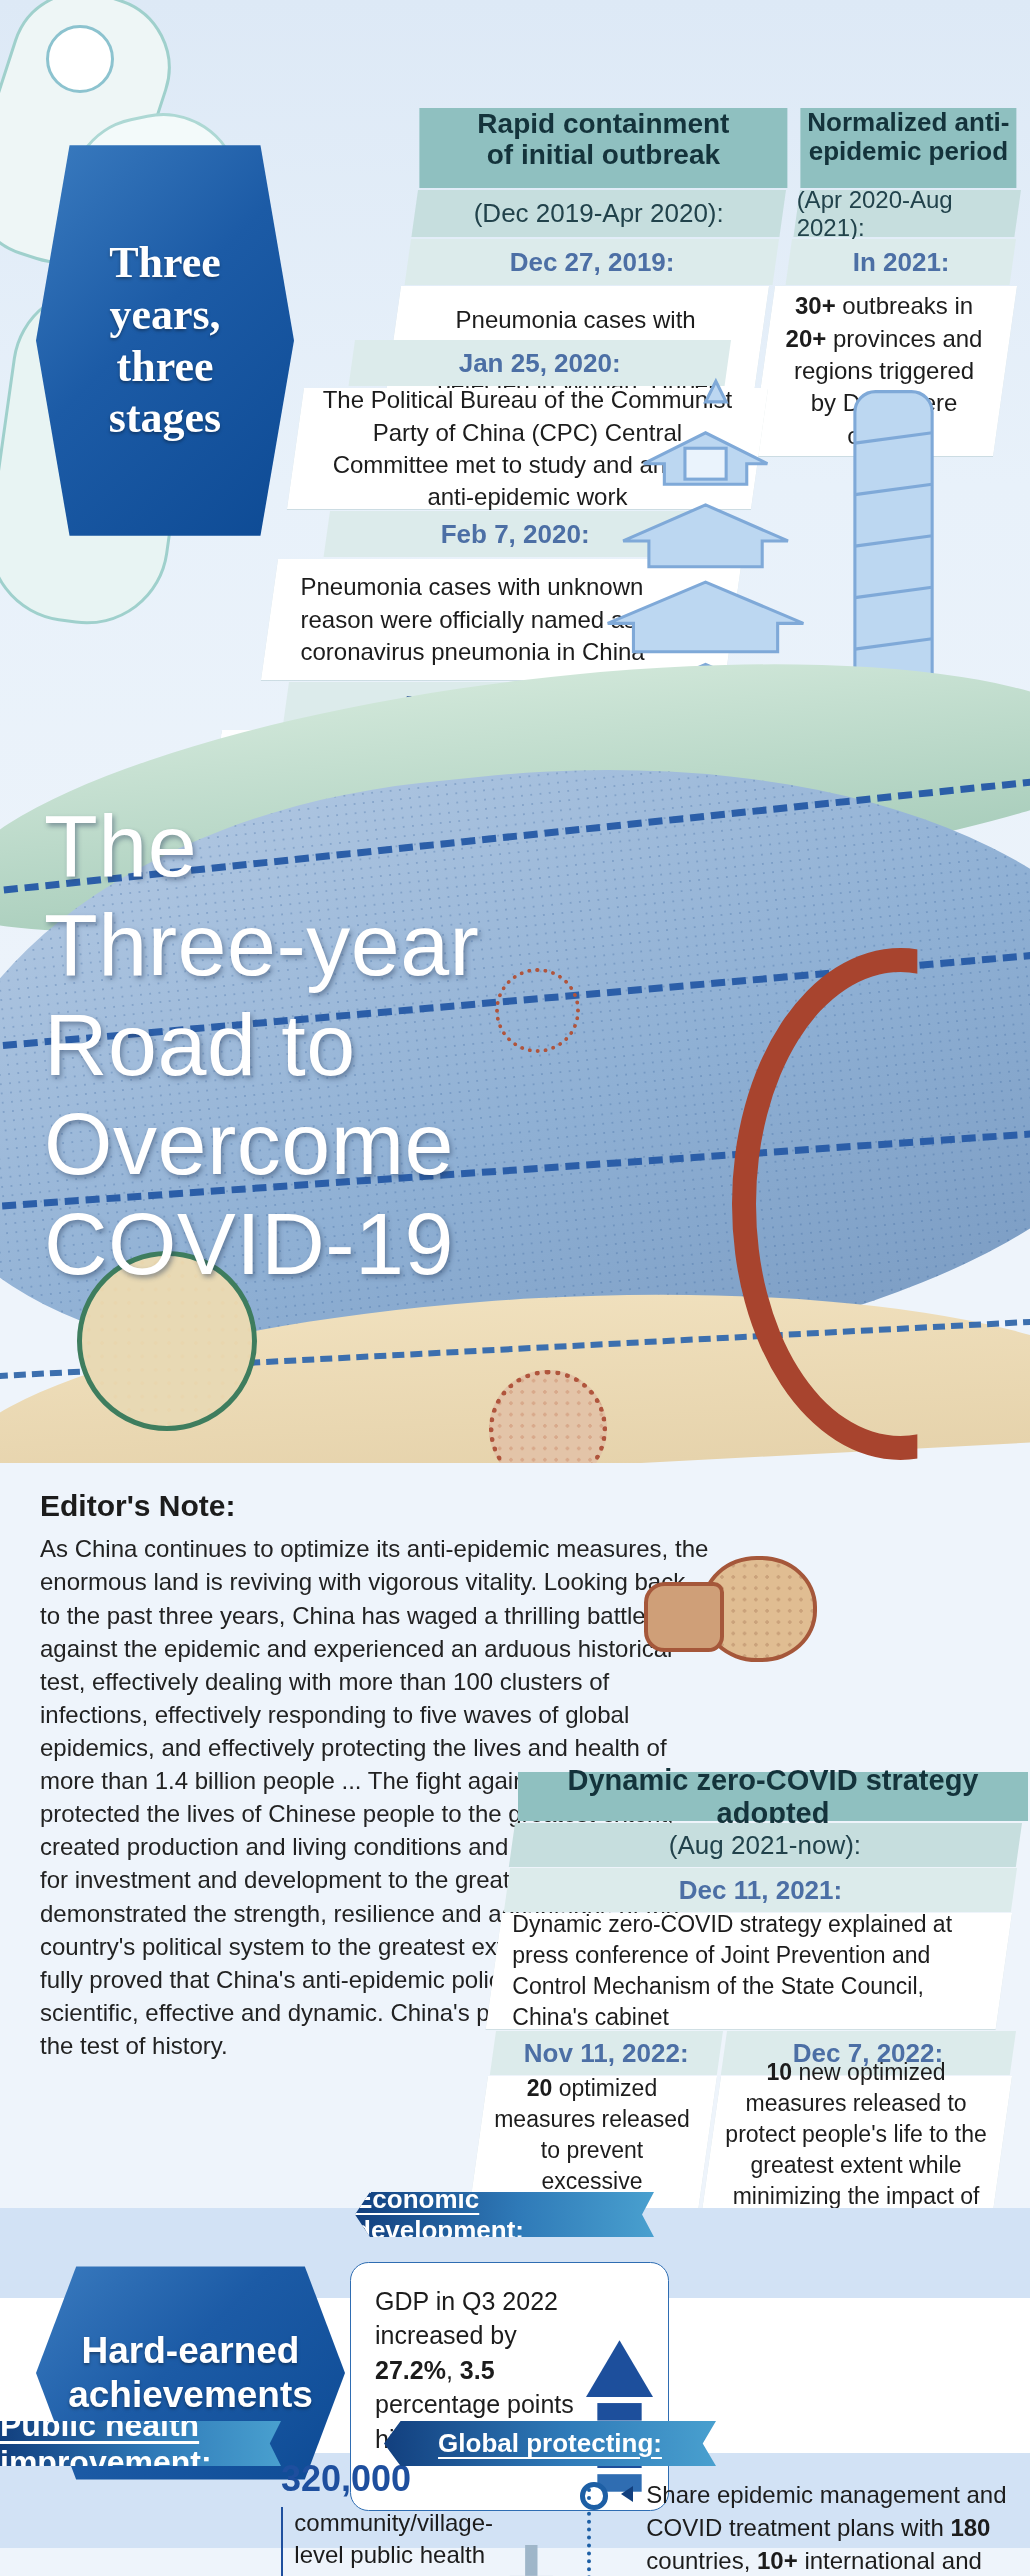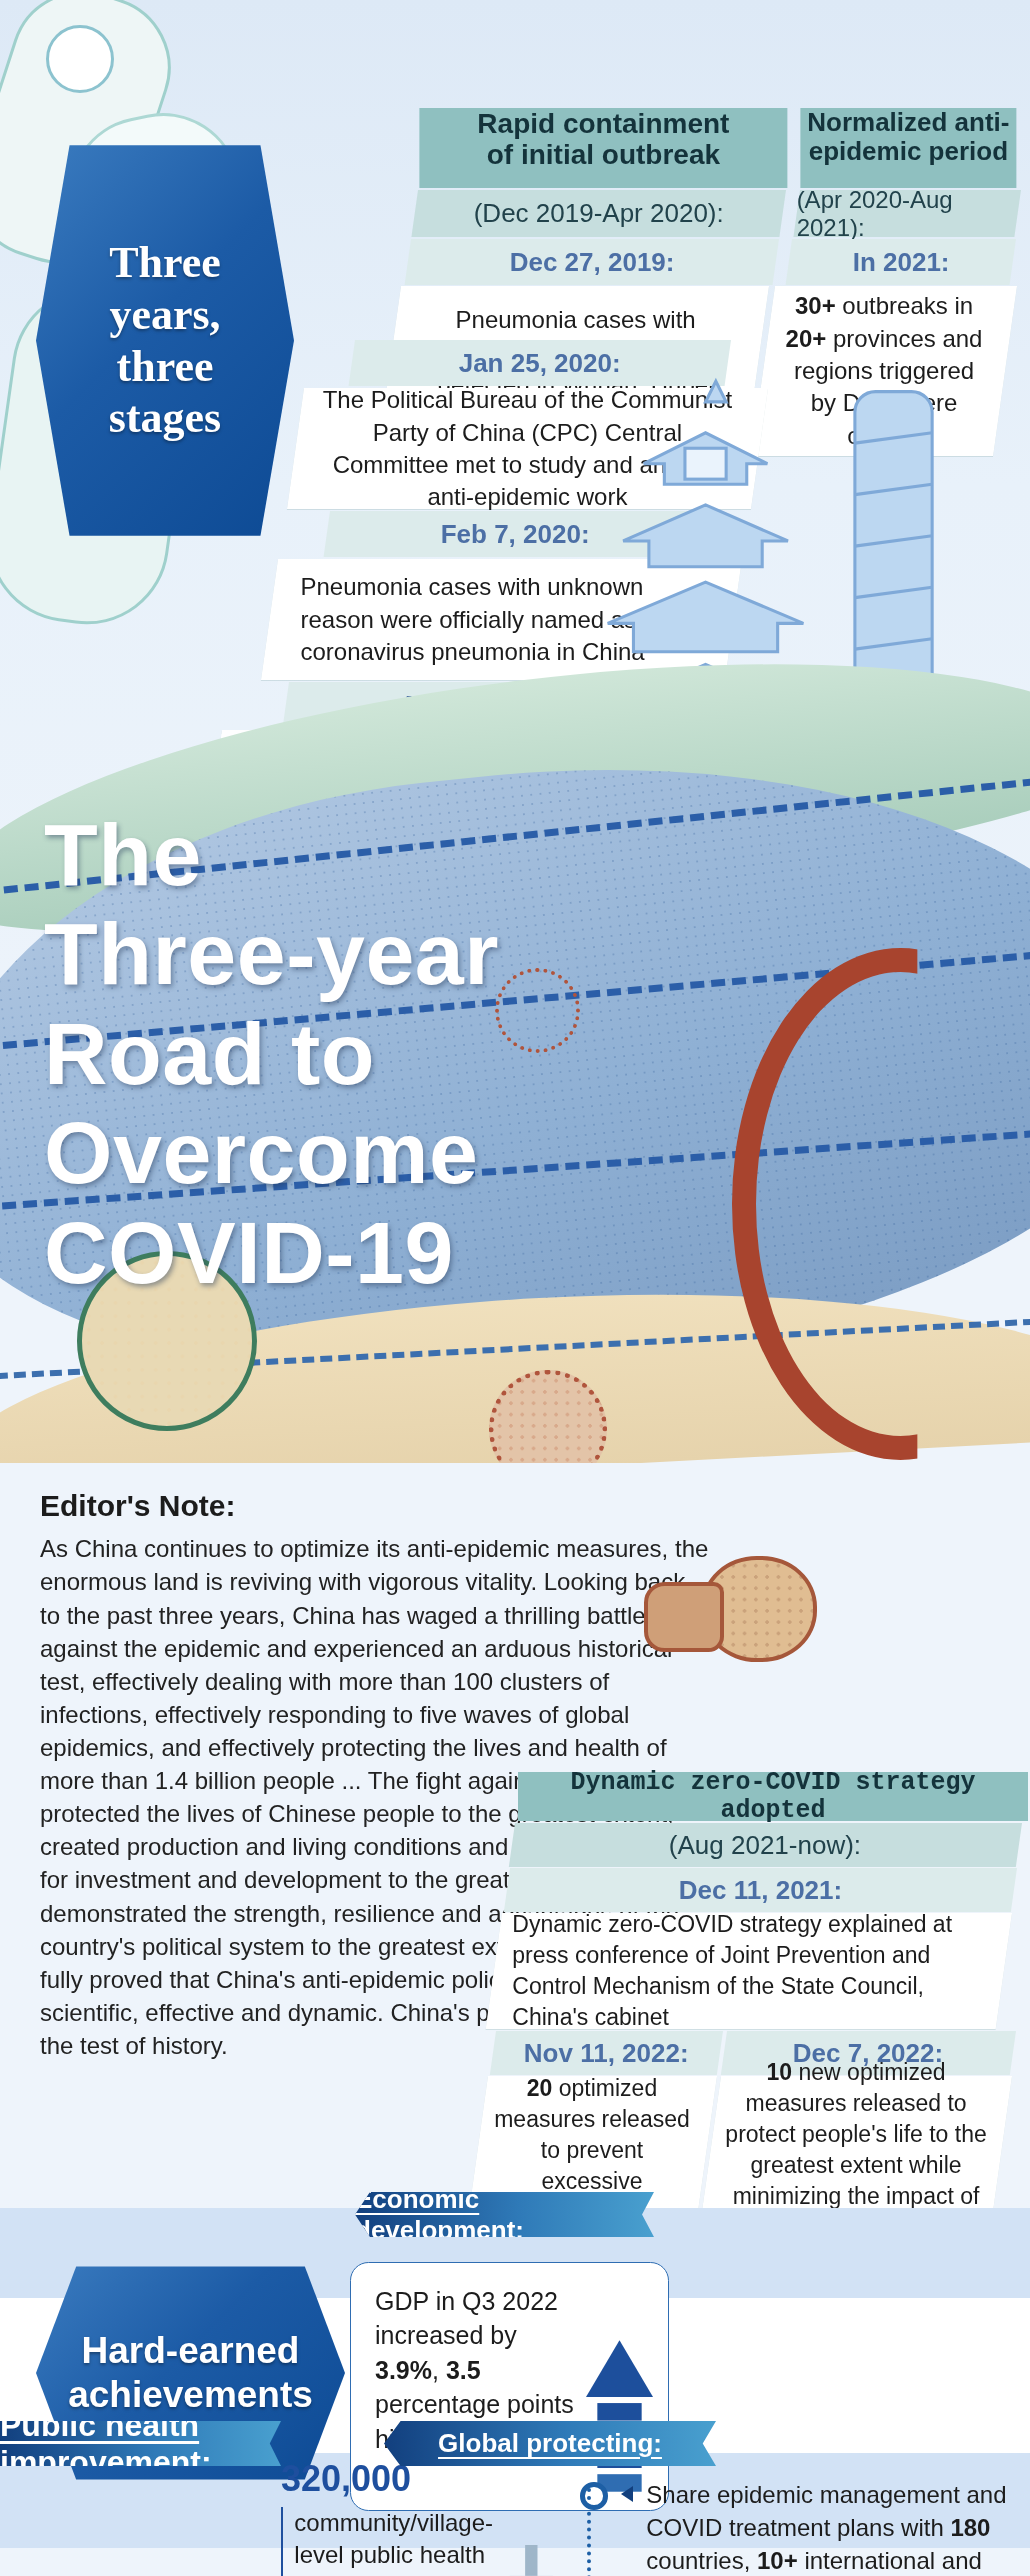--- a/index.html
+++ b/index.html
@@ -21,22 +21,22 @@
   .tl-date{background:#dcebeb;color:#4c6fa5;font-weight:bold;font-size:26px;display:flex;align-items:center;justify-content:center;}
   .tl-box{background:#ffffff;color:#1c1c1c;font-size:24px;line-height:1.35;display:flex;align-items:center;justify-content:center;text-align:center;box-shadow:0 1px 0 rgba(120,160,160,.25);}
   .tl-box .in{padding:13.4px 17.5px;}
   
   .ribbon{background:linear-gradient(90deg,#123f7e,#2f7ab8 55%,#49a0cf);color:#fff;font-weight:bold;font-size:26px;
     display:flex;align-items:center;justify-content:center;
     clip-path:polygon(0 50%,5% 0,94% 0,100% 0,96% 50%,100% 100%,94% 100%,5% 100%);}
   .ribbon.flatleft{clip-path:polygon(0 0,94% 0,100% 0,96% 50%,100% 100%,0 100%);}
   .ribbon u{text-decoration:underline;text-underline-offset:5.2px;}
   
-  .bigtitle{font-weight:bold;font-size:88px;line-height:1.13;color:#fff;white-space:pre-line;
-    text-shadow:2.1px 3.1px 5.2px rgba(40,60,90,.45);letter-spacing:0.5px;margin-top:9px;}
+  .bigtitle{font-weight:normal;font-size:88px;line-height:1.13;color:#fff;white-space:pre-line;
+    text-shadow:2.1px 3.1px 5.2px rgba(40,60,90,.45);letter-spacing:0.5px;}
   .dotpat{background-image:radial-gradient(#35619b 1px,transparent 1.2px);background-size:9.3px 9.3px;opacity:.28;}
   
   .roundbox{background:#fff;border:1.5px solid #2f6db2;border-radius:18.5px;font-size:25px;line-height:1.38;}
   .roundbox .pad{padding:20.6px 24px;}
   b{font-weight:bold;}
   .bullet{display:flex;align-items:flex-start;gap:13.4px;font-size:24px;line-height:1.38;}
   .bullet .dot{flex:0 0 auto;width:17.5px;height:17.5px;border-radius:50%;background:#fff;border:5.2px solid #1d5fa5;margin-top:4.1px;}
   .bullet .tri{flex:0 0 auto;width:0;height:0;border-top:8.2px solid transparent;border-bottom:8.2px solid transparent;border-right:12.4px solid #123f7e;margin-top:8.2px;}
 </style>
 </head>
@@ -149,21 +149,21 @@
 
   <div class="abs" style="left:40px;top:1489px;width:670px;">
     <div style="font-weight:bold;font-size:30px;margin-bottom:9.3px;">Editor's Note:</div>
     <div style="font-size:24px;line-height:1.38;color:#222;">As China continues to optimize its anti-epidemic measures, the enormous land is reviving with vigorous vitality. Looking back to the past three years, China has waged a thrilling battle against the epidemic and experienced an arduous historical test, effectively dealing with more than 100 clusters of infections, effectively responding to five waves of global epidemics, and effectively protecting the lives and health of more than 1.4 billion people ... The fight against COVID-19 has protected the lives of Chinese people to the greatest extent, created production and living conditions and an environment for investment and development to the greatest extent, and demonstrated the strength, resilience and advantages of the country's political system to the greatest extent. Facts have fully proved that China's anti-epidemic policy is correct, scientific, effective and dynamic.  China's path can withstand the test of history.</div>
   </div>
   <div class="abs" style="left:644px;top:1546px;width:170px;height:134px;">
     <div class="abs" style="left:57px;top:10.3px;width:108px;height:98px;background:radial-gradient(#caa27b 1.5px,transparent 1.8px),#e0bd92;background-size:11.3px 11.3px;border:4.1px solid #a5573a;border-radius:48%;"></div>
     <div class="abs" style="left:0;top:36px;width:72px;height:62px;background:#cf9f78;border:4.1px solid #a5573a;border-radius:20.6px 10.3px 15.5px 20.6px;"></div>
   </div>
 
-  <div class="abs tl-title" style="left:518px;top:1772px;width:510px;height:49px;font-size:25px;font-family:Liberation Mono, monospace;">
+  <div class="abs tl-title" style="left:518px;top:1772px;width:510px;height:49px;font-size:29px;">
     <span>Dynamic zero-COVID strategy adopted</span>
   </div>
   <div class="abs slant tl-period" style="left:515px;top:1823px;width:507px;height:44px;">
     <span class="in">(Aug 2021-now):</span>
   </div>
   <div class="abs slant tl-date" style="left:510px;top:1868px;width:507px;height:44px;">
     <span class="in">Dec 11, 2021:</span>
   </div>
   <div class="abs slant tl-box" style="left:502px;top:1913px;width:510px;height:116px;font-size:23px;">
     <span class="in" style="padding:4.1px 18.5px;text-align:left;">Dynamic zero-COVID strategy explained at press conference of Joint Prevention and Control Mechanism of the State Council, China's cabinet</span>
@@ -185,21 +185,21 @@
     <div class="abs" style="left:0;top:90px;width:1030px;height:155px;background:#fff;"></div>
   </div>
   <div class="abs hexbadge" style="left:36px;top:2262px;width:309px;height:222px;">
     <div class="inner" style="font-size:37px;">Hard-earned
 achievements</div>
   </div>
   <div class="abs ribbon" style="left:355px;top:2192px;width:299px;height:45px;">
     <u>Economic development:</u>
   </div>
   <div class="abs roundbox" style="left:350px;top:2262px;width:317px;height:247px;">
-    <div class="pad" style="width:206px;">GDP in Q3 2022 increased by <b>3.9%</b>, <b>3.5</b> percentage points higher than Q2</div>
+    <div class="pad" style="width:206px;">GDP in Q3 2022 increased by <b>27.2%</b>, <b>3.5</b> percentage points higher than Q2</div>
     <svg class="abs" style="right:15.5px;bottom:15.5px;" width="67" height="155" viewBox="0 0 130 300">
       <polygon points="65,0 130,110 0,110" fill="#1d4f9c"></polygon>
       <rect x="22" y="122" width="86" height="34" fill="#1d4f9c"></rect>
       <rect x="22" y="168" width="86" height="34" fill="#2f6db2"></rect>
       <rect x="22" y="214" width="86" height="34" fill="#1d4f9c"></rect>
       <rect x="22" y="260" width="86" height="34" fill="#2f6db2"></rect>
     </svg>
   </div>
 
   <div class="abs ribbon flatleft" style="left:0;top:2421px;width:281px;height:45px;">

